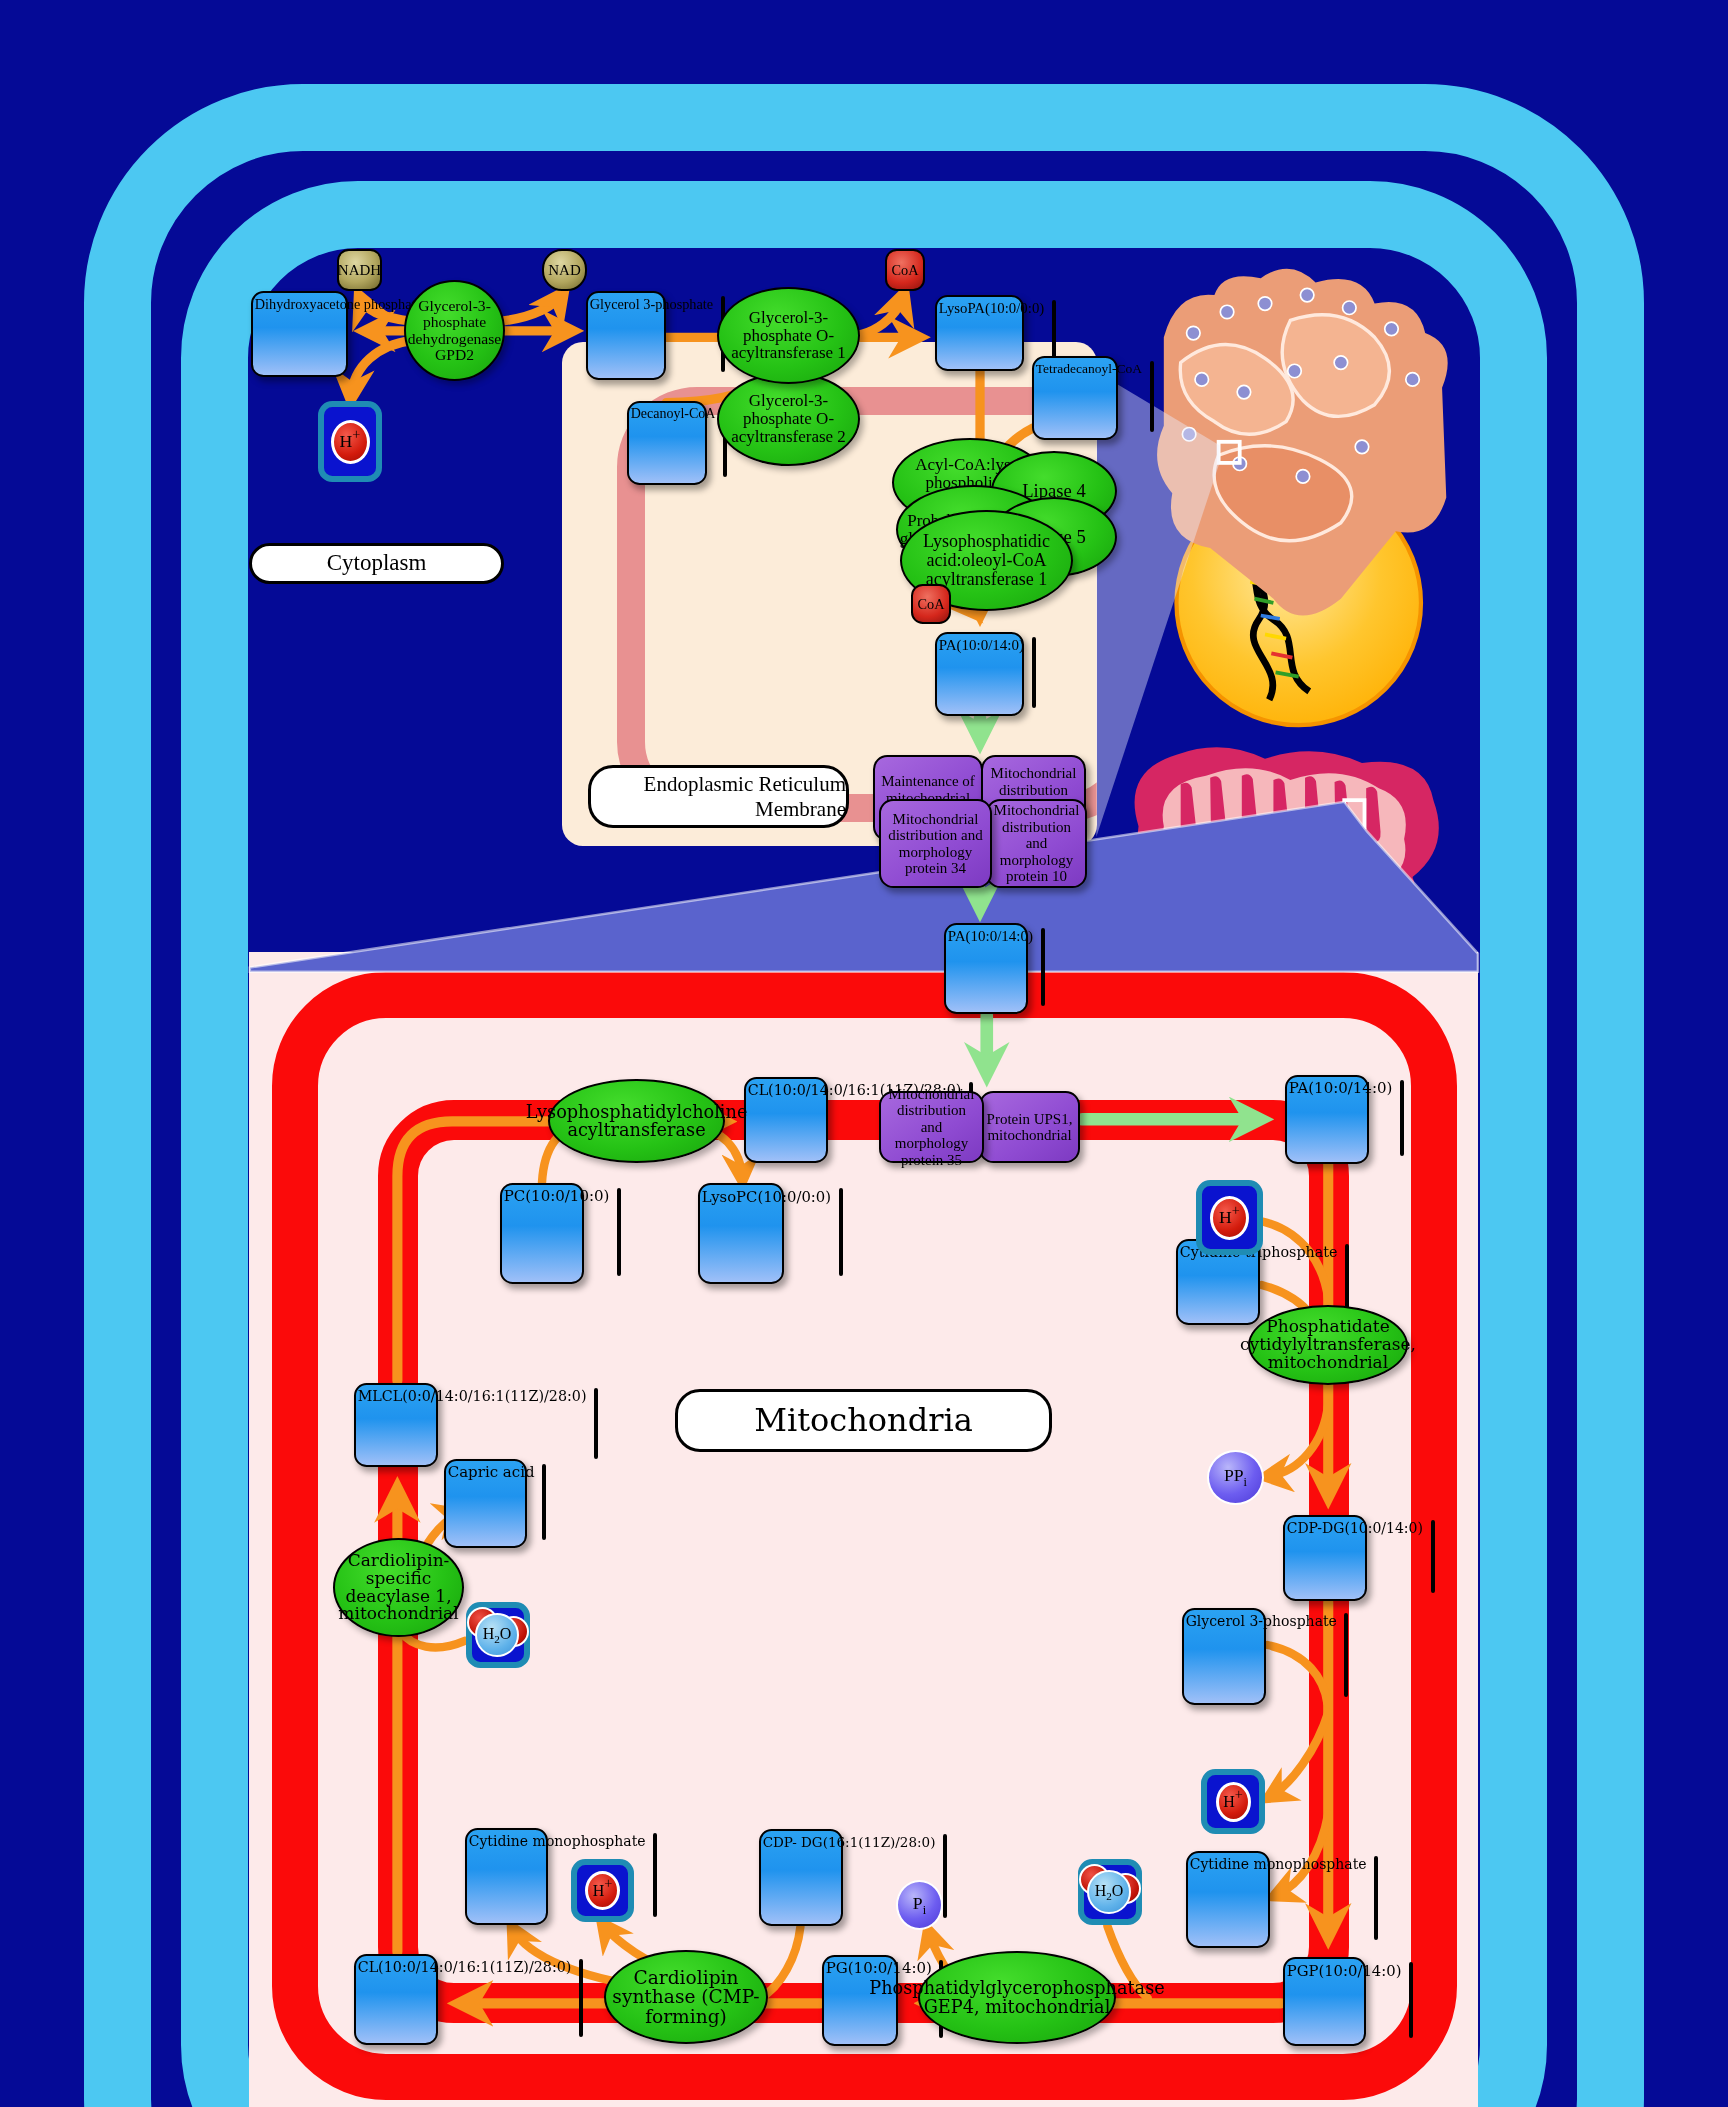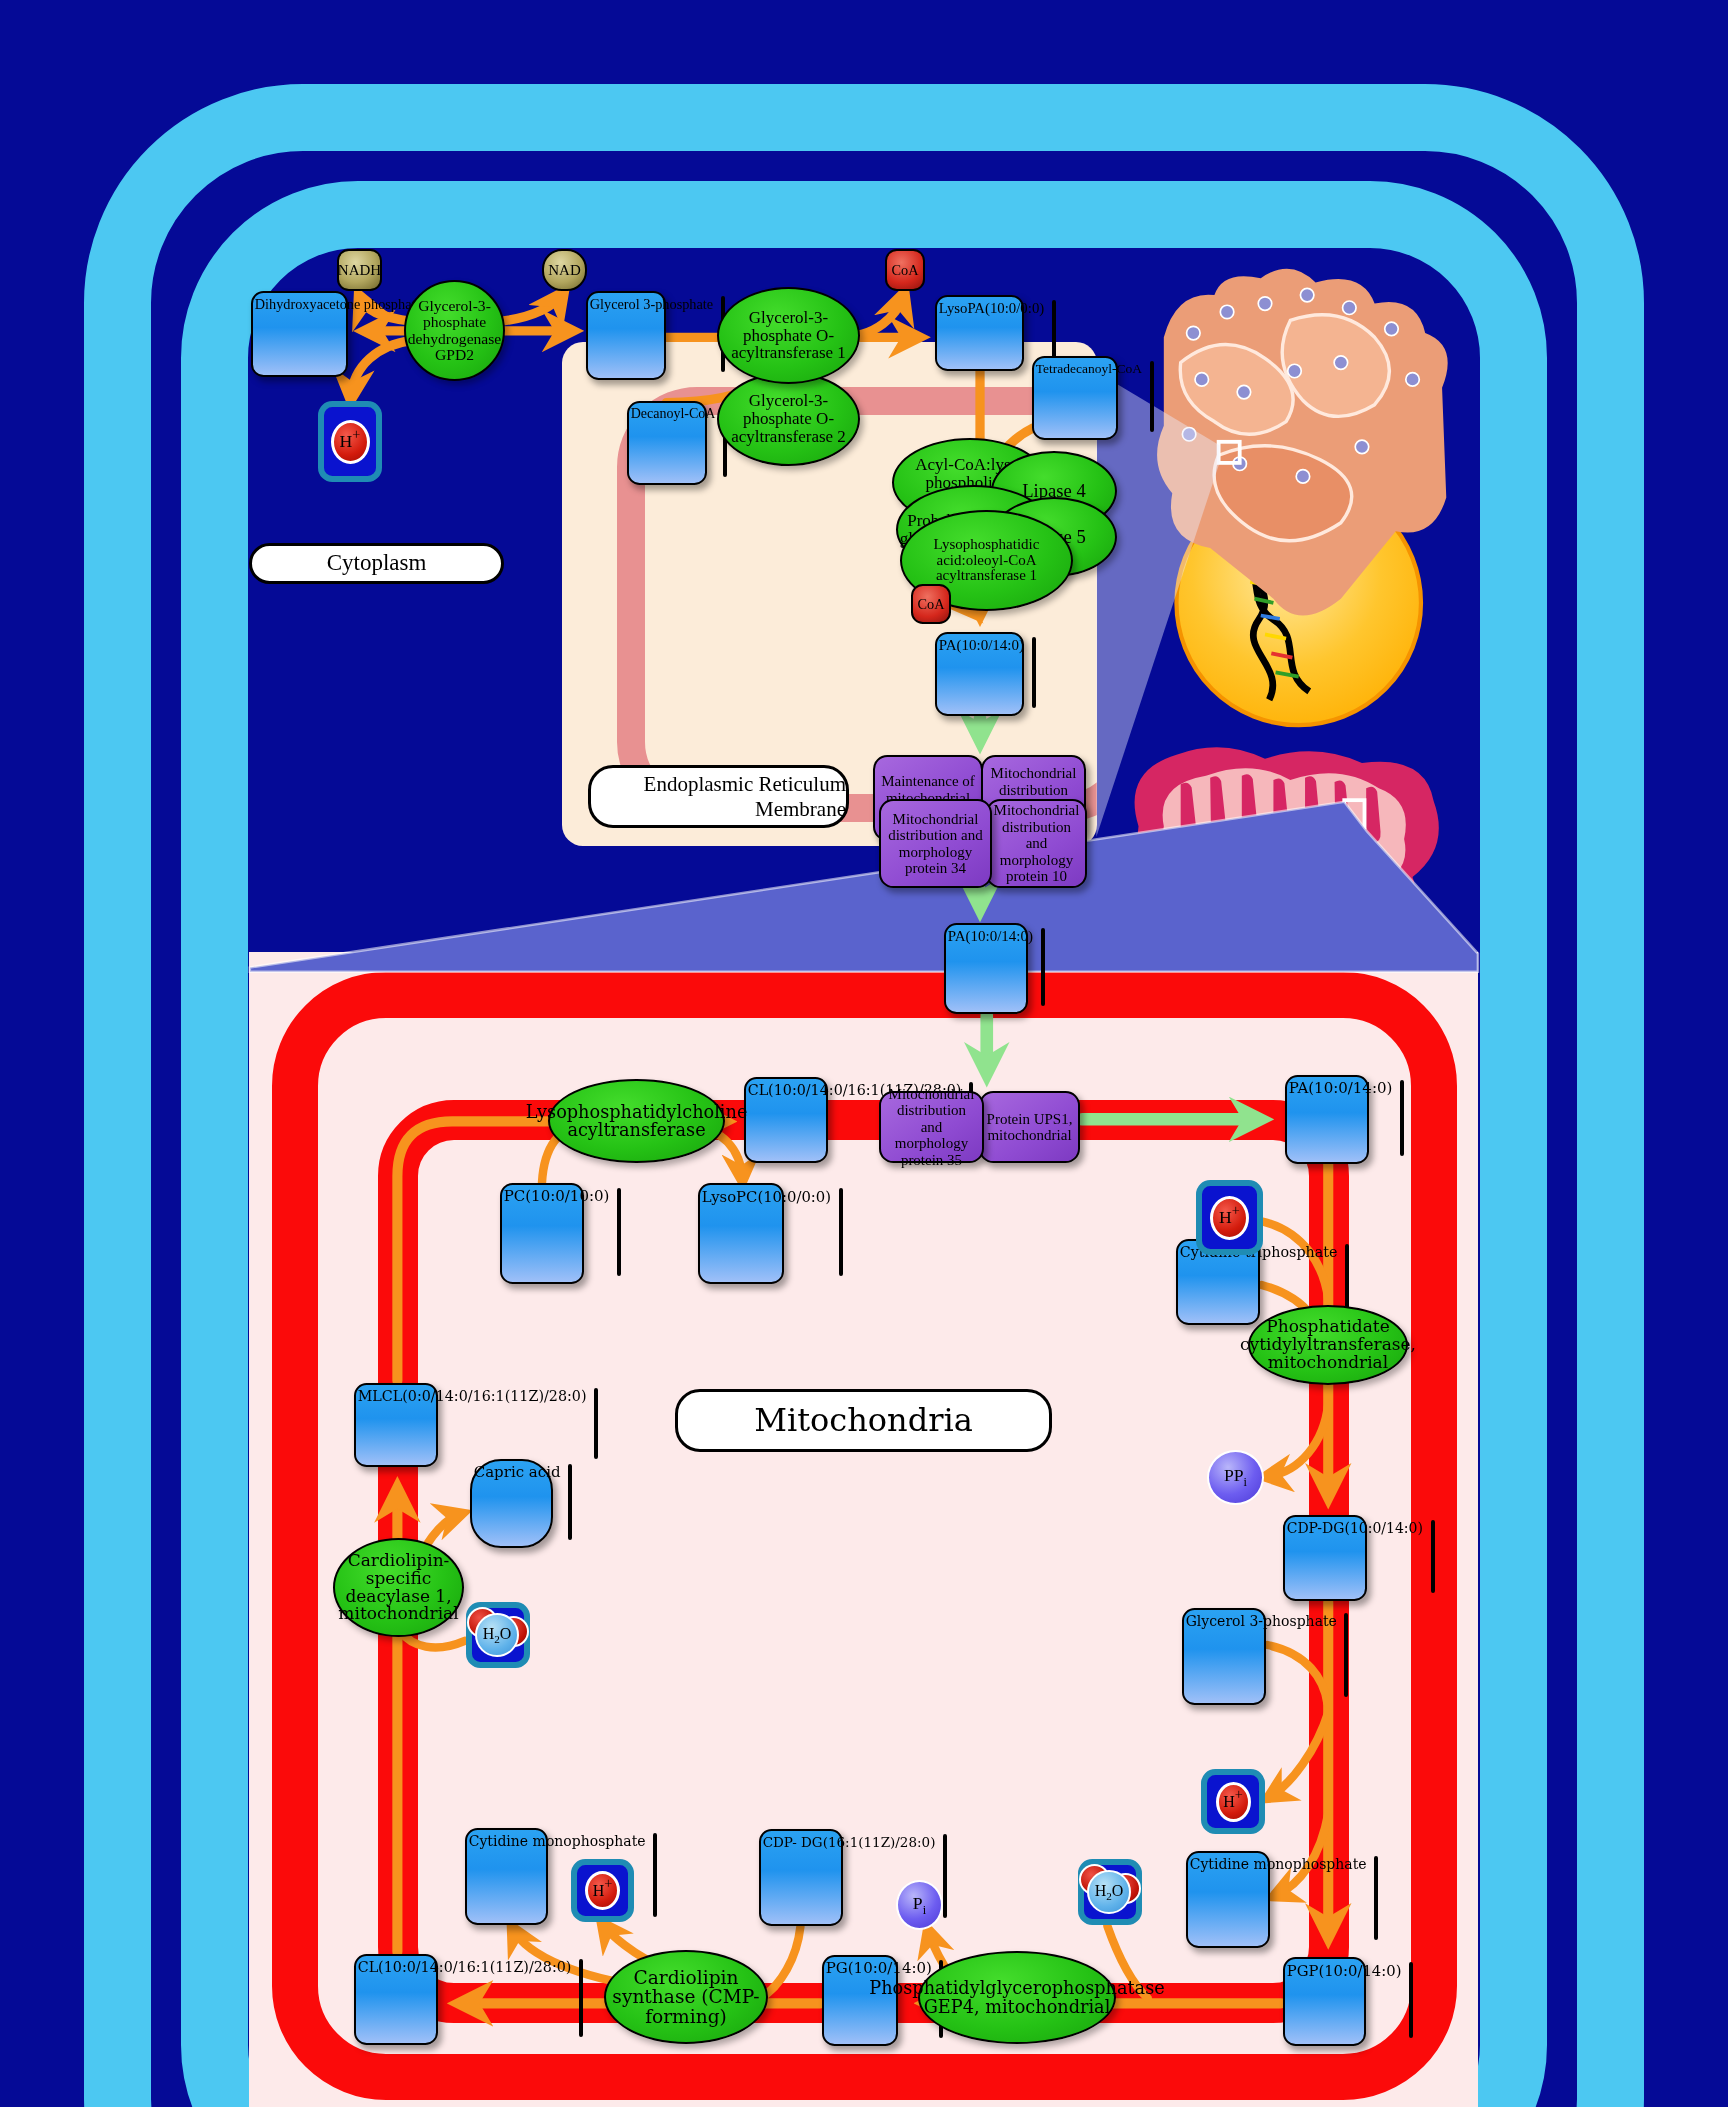--- a/index.html
+++ b/index.html
@@ -290,21 +290,21 @@
     </div>
   <div class="enz" style="left:991px;top:451px;width:126px;height:80px;font-size:18.6px;z-index:52;">
       <span>Lipase 4</span>
     </div>
   <div class="enz" style="left:896px;top:485px;width:156px;height:89px;font-size:17px;z-index:53;">
       <span>Probable 1-acyl-sn- glycerol-3- phosphate</span>
     </div>
   <div class="enz" style="left:991px;top:497px;width:126px;height:80px;font-size:18.6px;z-index:54;">
       <span>Lipase 5</span>
     </div>
-  <div class="enz" style="left:900px;top:510px;width:173px;height:101px;font-size:15px;z-index:55;align-items:center;">
+  <div class="enz" style="left:900px;top:510px;width:173px;height:101px;font-size:18px;z-index:55;align-items:center;">
       <span>Lysophosphatidic acid:oleoyl-CoA acyltransferase 1</span>
     </div>
   <div class="badge coab" style="left:911px;top:584px;width:40px;height:40px;font-size:14.3px;z-index:56;">
       <span>CoA</span>
     </div>
   <div class="metab" style="left:935px;top:632px;width:89px;height:84px;">
     <div class="metab-label nowrap" style="font-size:15px">PA(10:0/14:0)</div>
     <div class="metab-body">
         <svg viewBox="0 0 120 44">
           <use href="#mol"></use>
@@ -494,21 +494,21 @@
       </div>
   </div>
   <div class="metab mitofont" style="left:354px;top:1383px;width:84px;height:84px;">
     <div class="metab-label nowrap" style="font-size:14.3px">MLCL(0:0/14:0/16:1(11Z)/28:0)</div>
     <div class="metab-body">
         <svg viewBox="0 0 120 44">
           <use href="#mol"></use>
         </svg>
       </div>
   </div>
-  <div class="metab mitofont" style="left:470px;top:1459px;width:83px;height:89px;border-radius:31px;">
+  <div class="metab mitofont" style="left:444px;top:1459px;width:83px;height:89px;">
     <div class="metab-label nowrap" style="font-size:15px">Capric acid</div>
     <div class="metab-body">
         <svg viewBox="0 0 120 44">
           <use href="#mol"></use>
         </svg>
       </div>
   </div>
   <div class="enz mitofont" style="left:333px;top:1538px;width:131px;height:99px;font-size:17px;">
       <span>Cardiolipin- specific deacylase 1, mitochondrial</span>
     </div>

